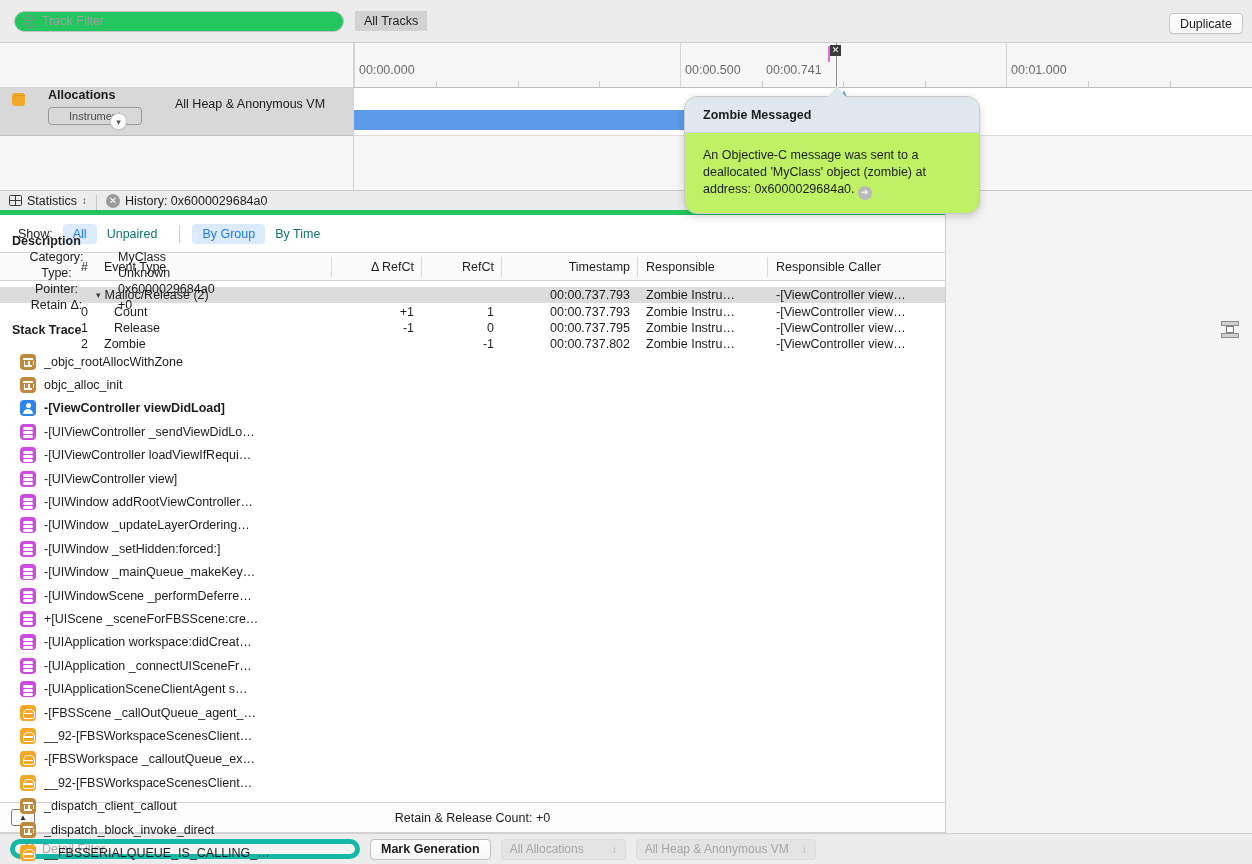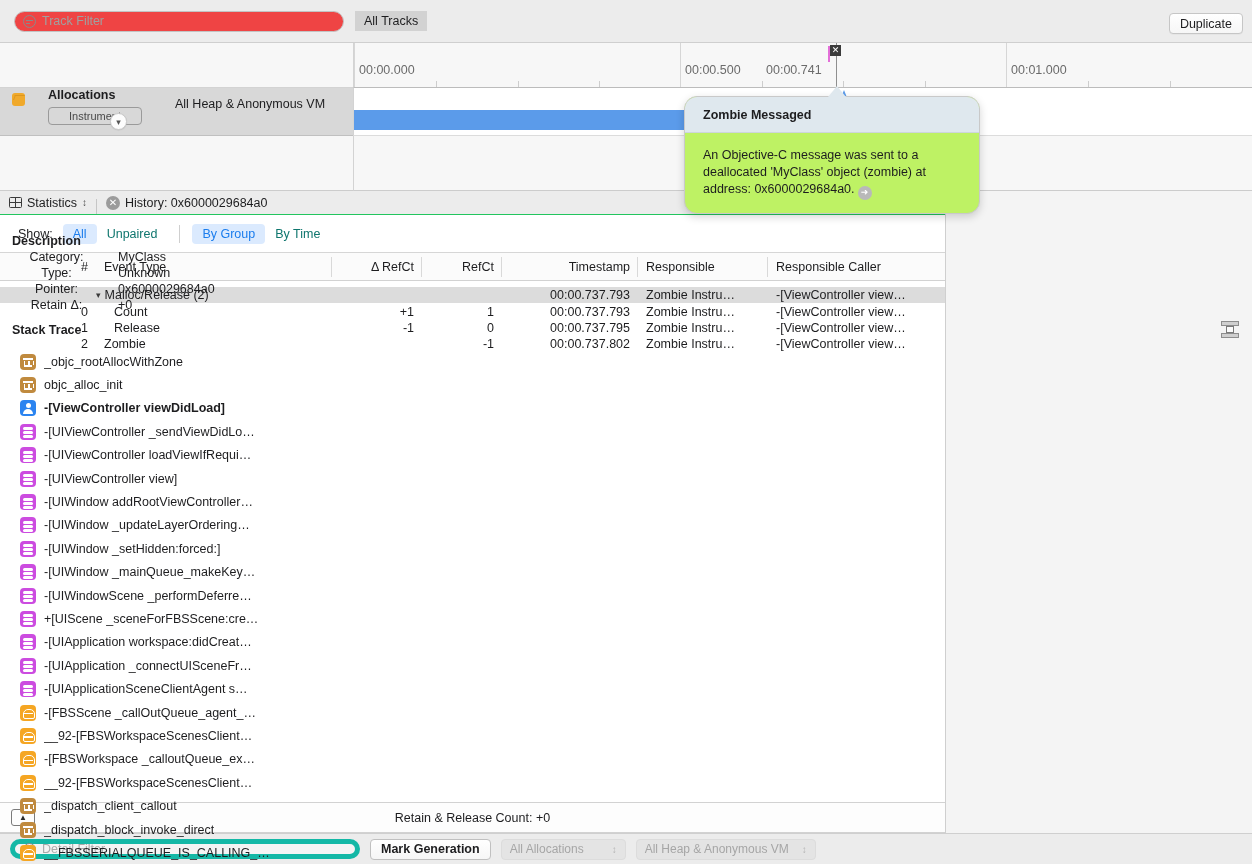--- a/index.html
+++ b/index.html
@@ -16,21 +16,21 @@
 
   
   .toolbar {
     position: absolute; left: 0; top: 0; width: 1252px; height: 43px;
     background: #ececec;
     border-bottom: 1px solid #cfcfcf;
     display: flex; align-items: center;
   }
   .search-pill {
     margin-left: 14px; width: 330px; height: 21px;
-    background: #ef4444; border: 1px solid #c3c3c3; border-radius: 11px;
+    background: #22c55e; border: 1px solid #c3c3c3; border-radius: 11px;
     display: flex; align-items: center; padding: 0 8px;
   }
   .filter-glyph {
     width: 13px; height: 13px; border: 1.2px solid #8a8a8a; border-radius: 50%;
     position: relative; flex: 0 0 auto; margin-right: 6px;
   }
   .filter-glyph::before, .filter-glyph::after {
     content: ""; position: absolute; left: 2.2px; background: #8a8a8a; height: 1.1px;
   }
   .filter-glyph::before { top: 4px; width: 6.5px; }
@@ -148,21 +148,21 @@
   }
   .pop-more {
     display: inline-flex; align-items: center; justify-content: center;
     width: 14px; height: 14px; border-radius: 50%; background: #b9b9b9;
     color: #fff; font-size: 9px; vertical-align: -2px; margin-left: 3px;
   }
 
   
   .jumpbar {
     position: absolute; left: 0; top: 191px; width: 945px; height: 24px;
-    background: #ececec; border-bottom: 1px solid #22c55e;
+    background: #ececec; border-bottom: 5px solid #22c55e;
     display: flex; align-items: flex-end; font-size: 12.5px;
   }
   .jb-item { display: flex; align-items: center; padding: 0 9px; height: 100%; gap: 5px; }
   .jb-sep { width: 1px; height: 15px; background: #c6c6c6; }
   .grid-icon {
     width: 13px; height: 11px; border: 1.2px solid #3a3a3a; border-radius: 1.5px; position: relative;
   }
   .grid-icon::before { content:""; position:absolute; left:0; right:0; top:4px; height:1.2px; background:#3a3a3a; }
   .grid-icon::after  { content:""; position:absolute; top:0; bottom:0; left:5px; width:1.2px; background:#3a3a3a; }
   .updown { font-size: 10px; color: #4a4a4a; line-height: 1; }

